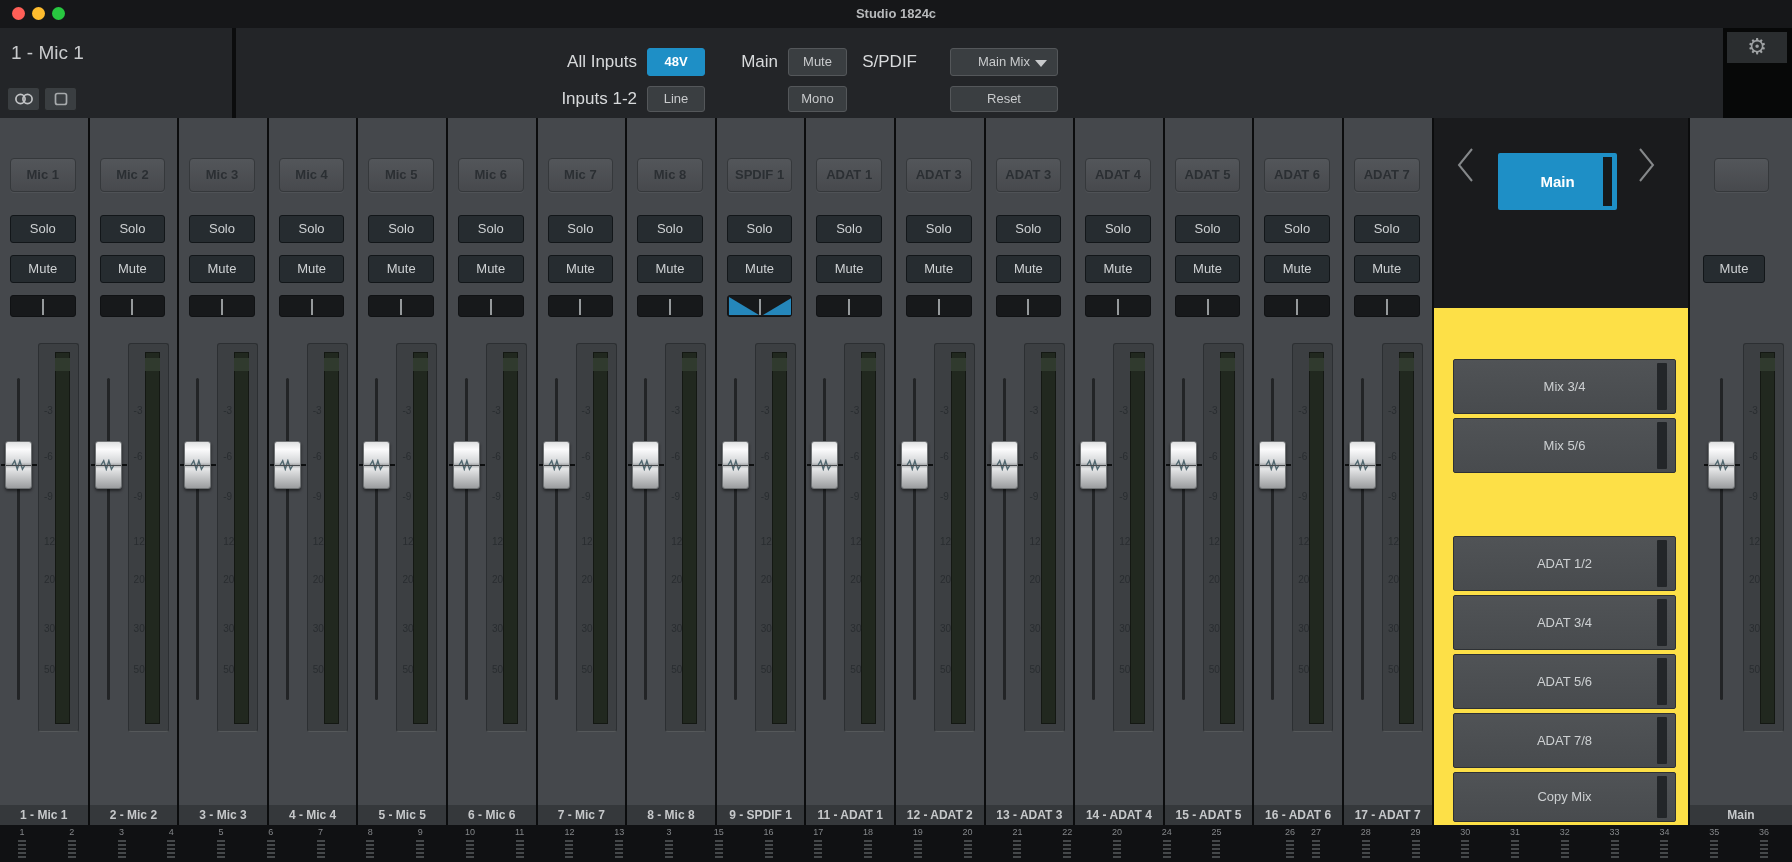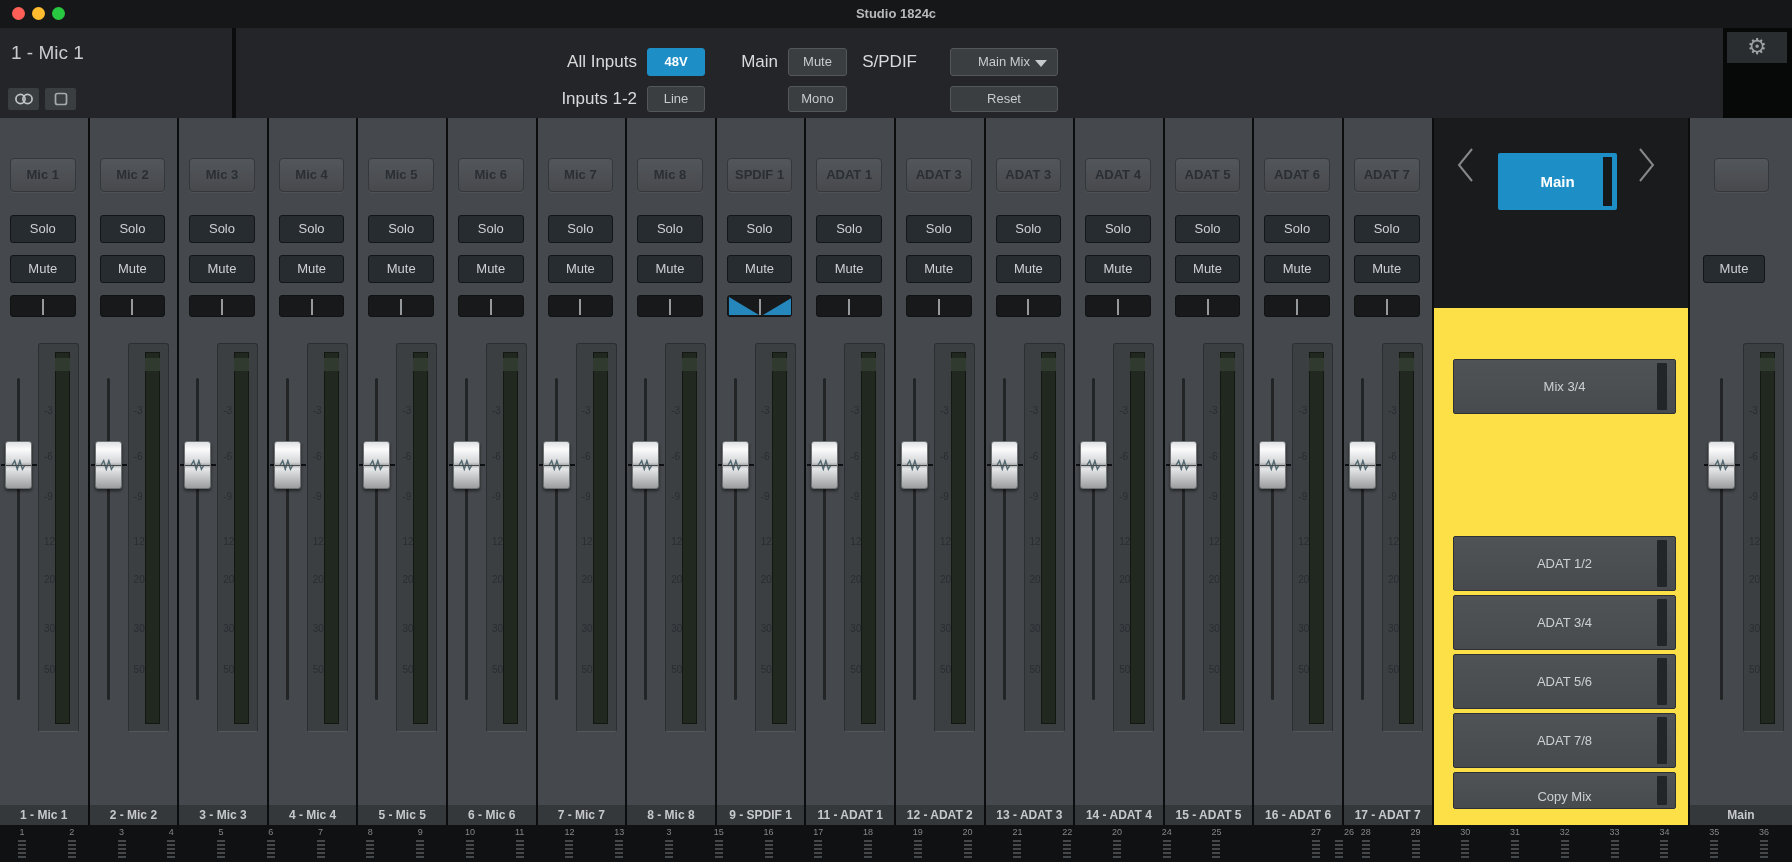--- a/index.html
+++ b/index.html
@@ -646,25 +646,26 @@
     <div id="tab-main">
       <span>Main</span>
       <span class="tab-bar"></span>
     </div>
     <svg class="chev" id="chev-next" viewBox="0 0 24 38">
       <polyline points="6,3 19,19 6,35" fill="none" stroke="#85888a" stroke-width="2"></polyline>
     </svg>
   </div>
   <div id="mix-list">
       <div class="mix-btn" style="top: 51px;"><span>Mix 3/4</span><span class="mix-bar"></span></div>
+      <div class="mix-btn" style="top: 110px;"><span>Mix 5/6</span><span class="mix-bar"></span></div>
       <div class="mix-btn" style="top: 228px;"><span>ADAT 1/2</span><span class="mix-bar"></span></div>
       <div class="mix-btn" style="top: 287px;"><span>ADAT 3/4</span><span class="mix-bar"></span></div>
       <div class="mix-btn" style="top: 346px;"><span>ADAT 5/6</span><span class="mix-bar"></span></div>
       <div class="mix-btn" style="top: 405px;"><span>ADAT 7/8</span><span class="mix-bar"></span></div>
-      <div class="mix-btn" style="top: 464px; height: 37px; line-height: 48px;"><span>Copy Mix</span><span class="mix-bar"></span></div>
+      <div class="mix-btn" style="top: 464px; height: 50px; line-height: 48px;"><span>Copy Mix</span><span class="mix-bar"></span></div>
     </div>
 
   <div id="main-strip">
     <div id="main-name"></div>
     <div class="sm-btn ch-mute" id="main-mute">Mute</div>
     <div class="ch-track"></div>
     <div class="f-tick l"></div>
     <div class="f-tick r"></div>
     <div class="ch-cap">
       <svg width="18" height="12" viewBox="0 0 20 14">
@@ -780,21 +781,21 @@
       <div class="bridge-bar"></div>
     </div>
     <div class="bridge-item" style="left: 1151.71px;">
       <span class="bridge-num">24</span>
       <div class="bridge-bar"></div>
     </div>
     <div class="bridge-item" style="left: 1201.48px;">
       <span class="bridge-num">25</span>
       <div class="bridge-bar"></div>
     </div>
-    <div class="bridge-item" style="left: 1324px; text-align: right;">
+    <div class="bridge-item" style="left: 1275px;">
       <span class="bridge-num">26</span>
       <div class="bridge-bar"></div>
     </div>
     <div class="bridge-item" style="left: 1301.02px;">
       <span class="bridge-num">27</span>
       <div class="bridge-bar"></div>
     </div>
     <div class="bridge-item" style="left: 1350.79px;">
       <span class="bridge-num">28</span>
       <div class="bridge-bar"></div>

